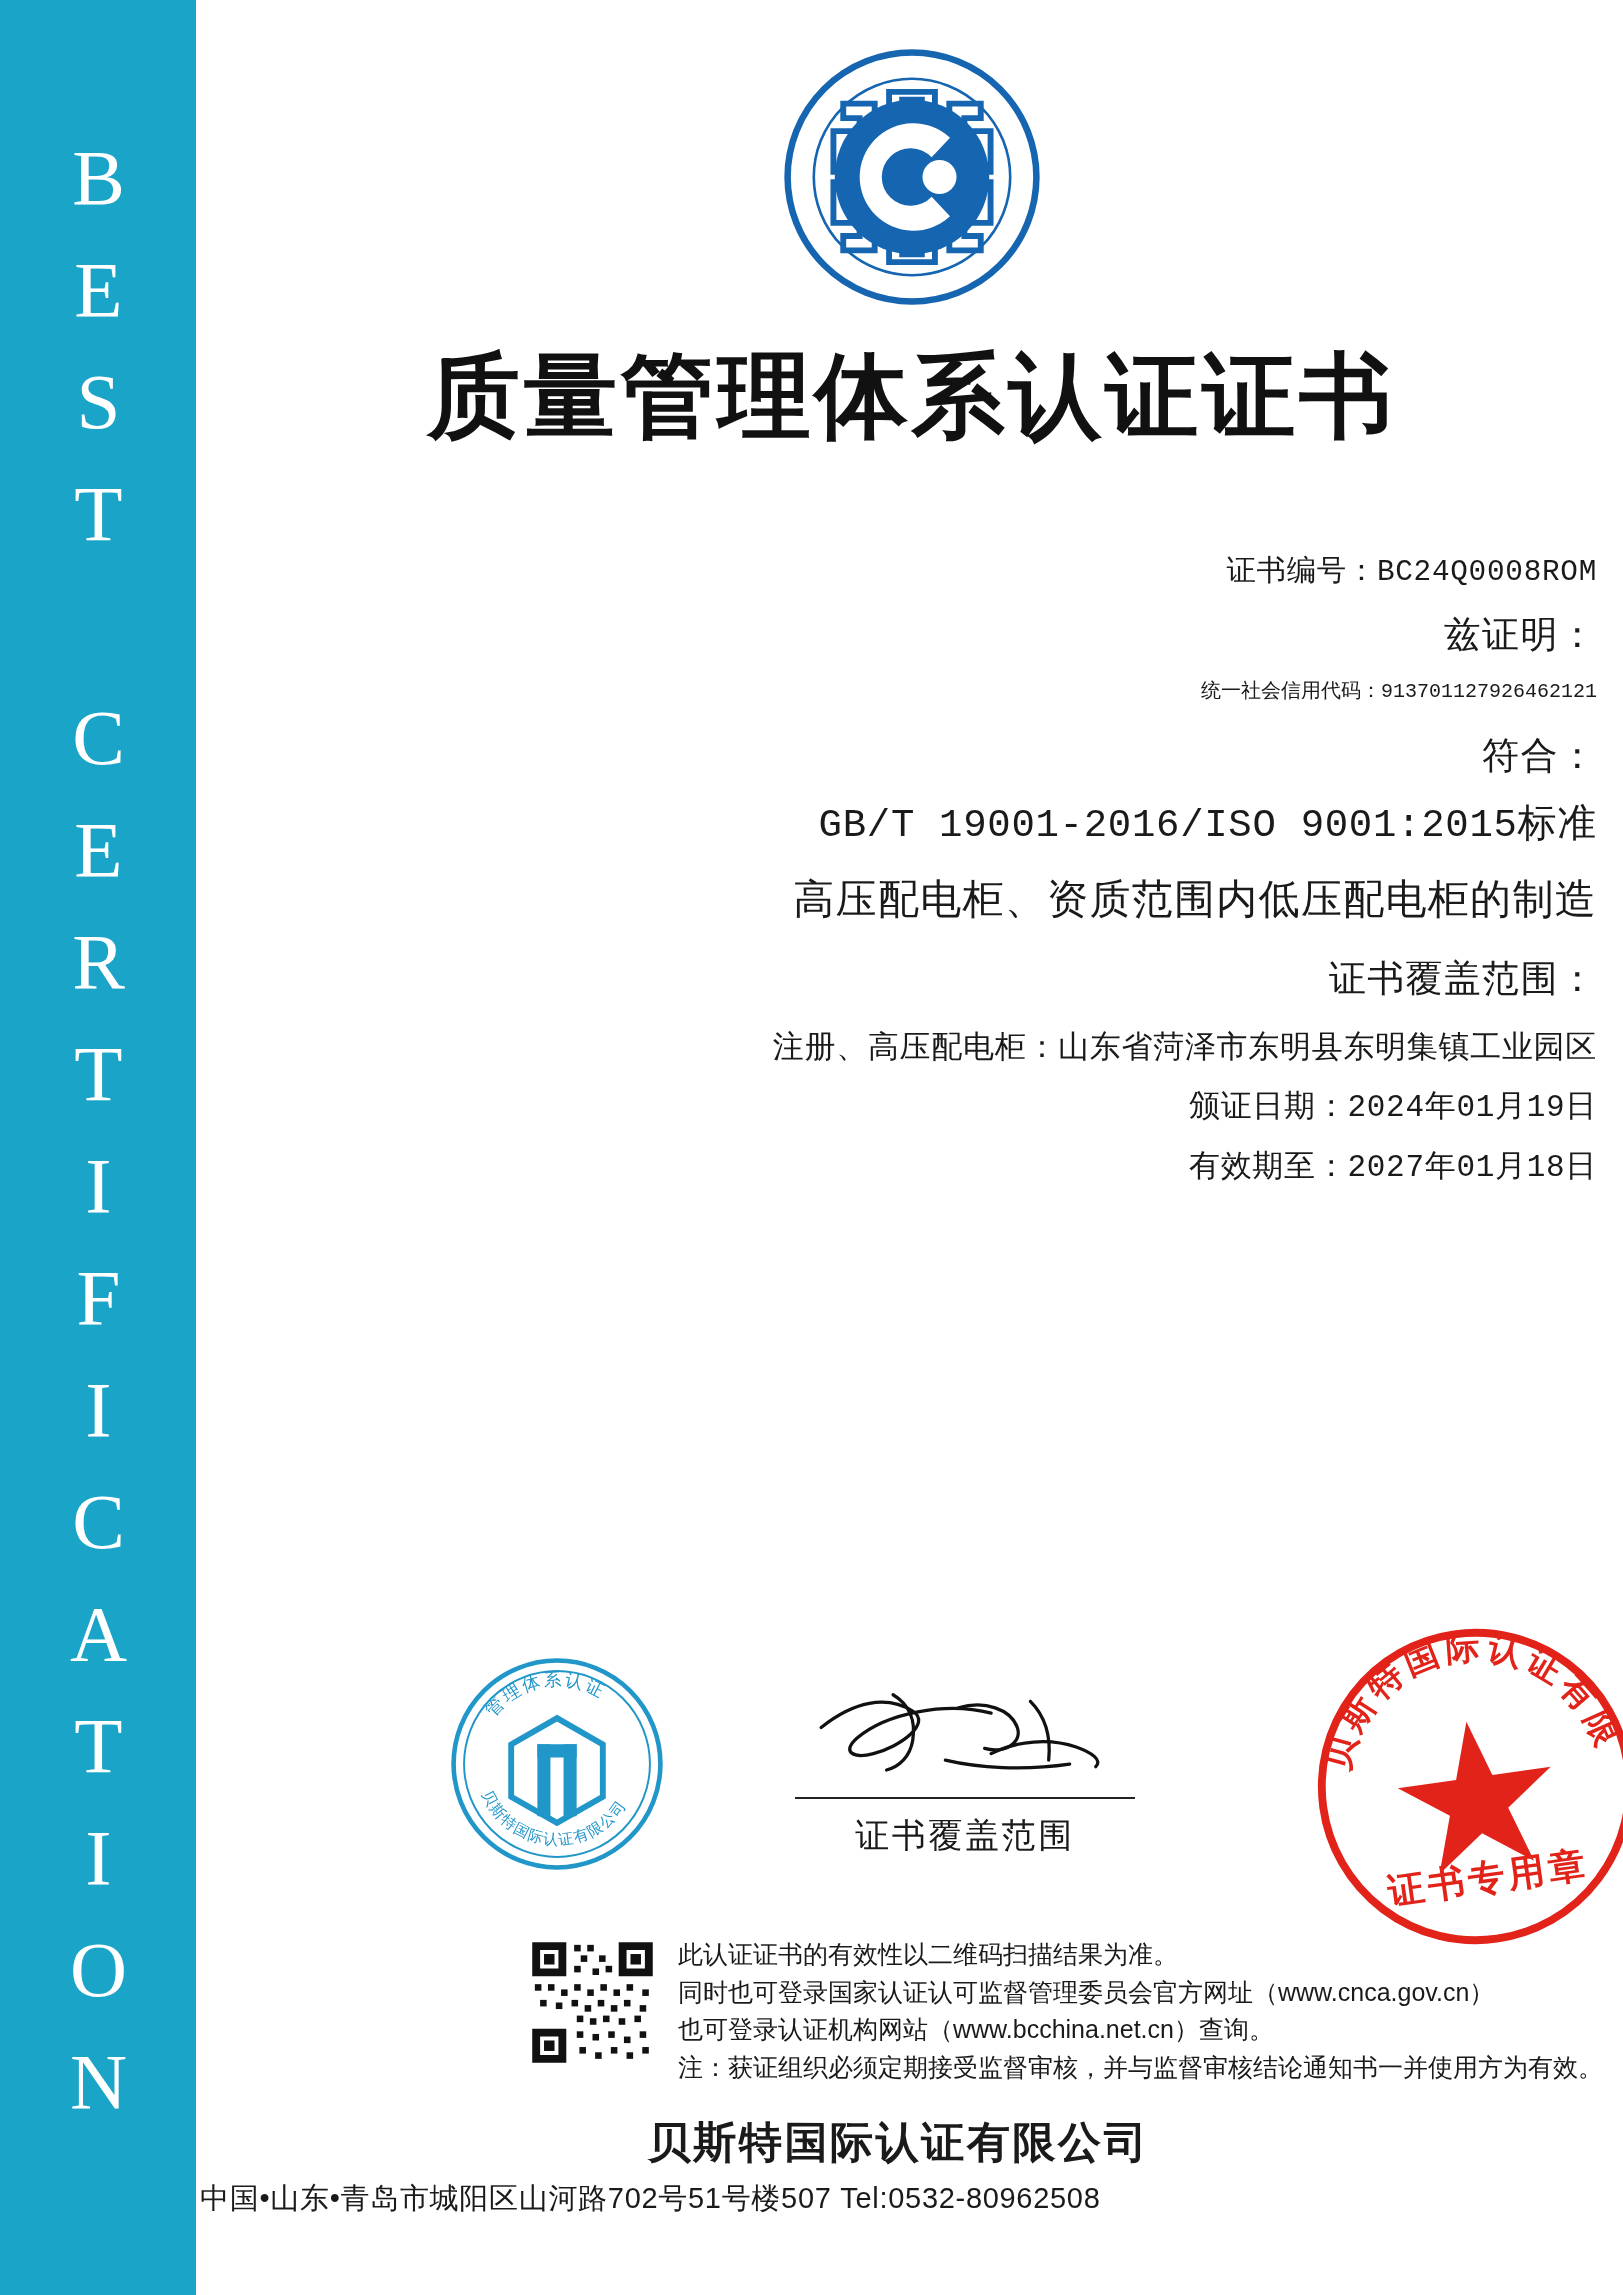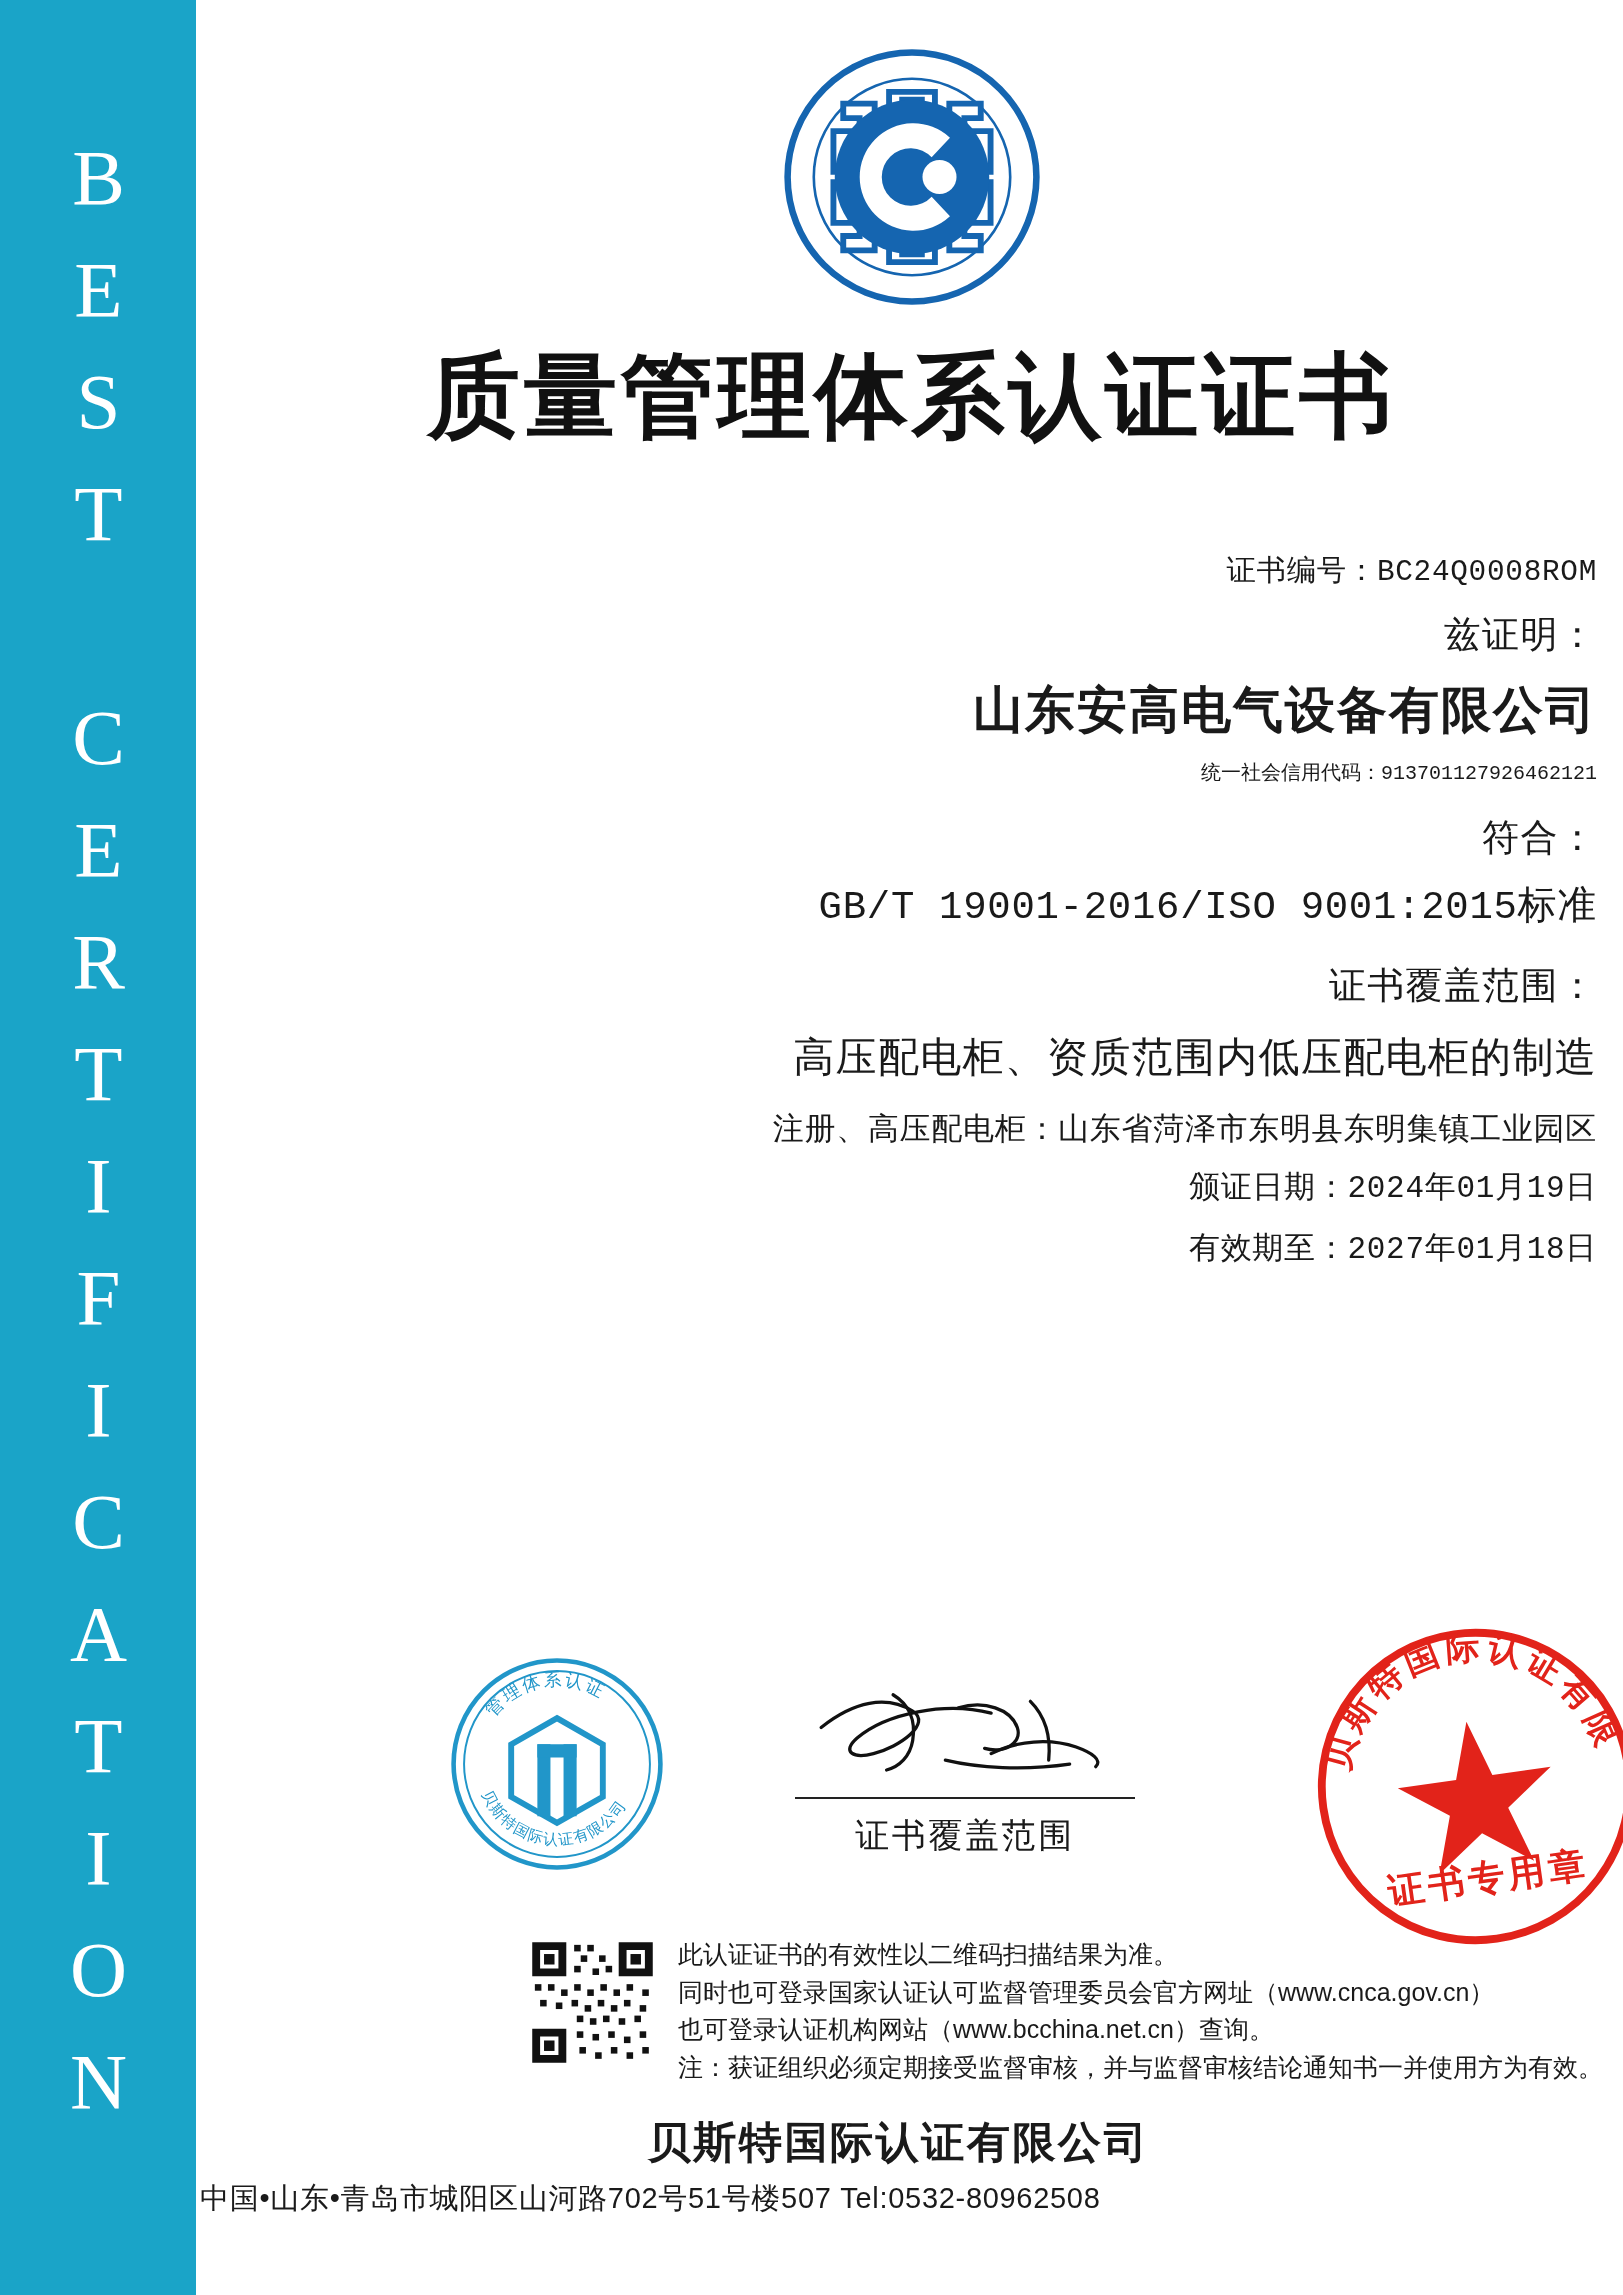--- a/index.html
+++ b/index.html
@@ -128,33 +128,32 @@
   <div class="cert-title">质量管理体系认证证书</div>
 
   <div class="details">
 
     <div class="row r-small">
       <span>证书编号：</span><span class="mono">BC24Q0008ROM</span>
     </div>
 
     <div class="row r-label">兹证明：</div>
 
-    <div class="row r-company">山东安高电气设备有限公司</div>
 
     <div class="row r-code">
       <span>统一社会信用代码：</span><span class="mono">913701127926462121</span>
     </div>
 
     <div class="row r-label" style="margin-top:26px;">符合：</div>
 
     <div class="row r-std" style="margin-top:19.6px;">GB/T 19001-2016/ISO 9001:2015标准</div>
 
+    <div class="row r-scope" style="margin-top:19.6px;">高压配电柜、资质范围内低压配电柜的制造</div>
+
     <div class="row r-label" style="margin-top:26px;">证书覆盖范围：</div>
-
-    <div class="row r-scope" style="margin-top:19.6px;">高压配电柜、资质范围内低压配电柜的制造</div>
 
     <div class="row r-addr" style="margin-top:22px;">
       <span>注册、高压配电柜：</span><span>山东省菏泽市东明县东明集镇工业园区</span>
     </div>
 
     <div class="row r-date" style="margin-top:17px;">
       <span>颁证日期：</span><span class="mono">2024年01月19日</span>
     </div>
 
     <div class="row r-date" style="margin-top:17px;">

